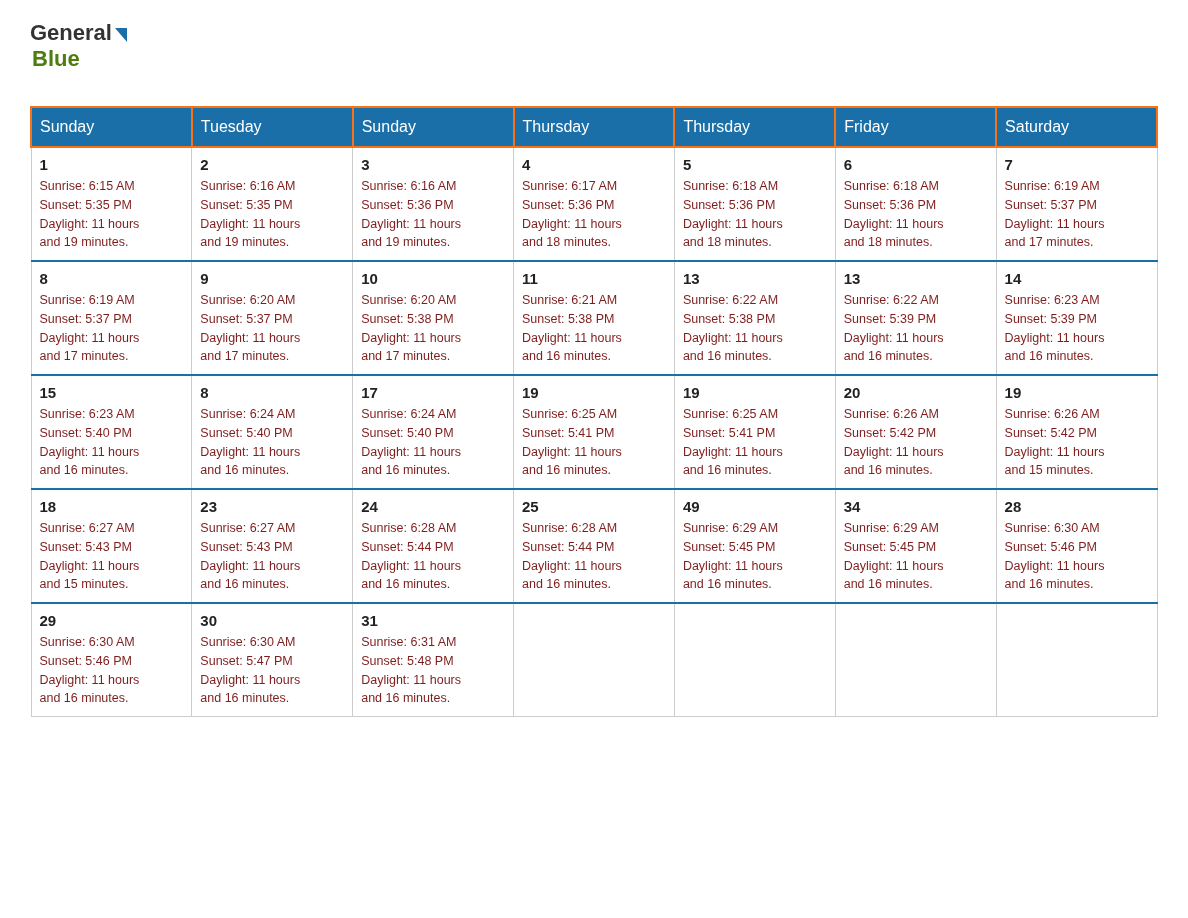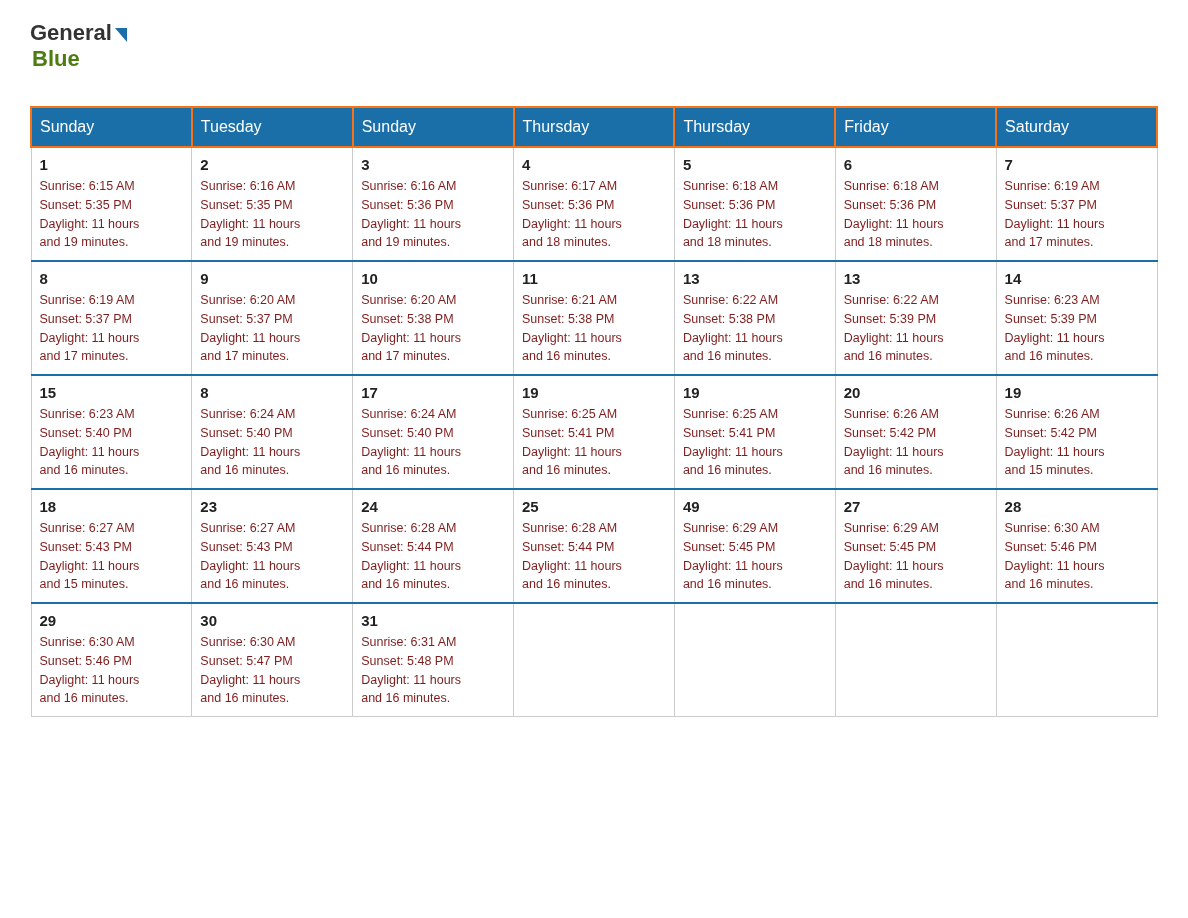--- a/index.html
+++ b/index.html
@@ -361,21 +361,21 @@
         <td>
         <span class="day-number">49</span>
         <div class="day-info">
           Sunrise: 6:29 AM<br>
           Sunset: 5:45 PM<br>
           Daylight: 11 hours<br>
           and 16 minutes.
         </div>
       </td>
         <td>
-        <span class="day-number">27</span>
+        <span class="day-number">34</span>
         <div class="day-info">
           Sunrise: 6:29 AM<br>
           Sunset: 5:45 PM<br>
           Daylight: 11 hours<br>
           and 16 minutes.
         </div>
       </td>
         <td>
         <span class="day-number">28</span>
         <div class="day-info">

